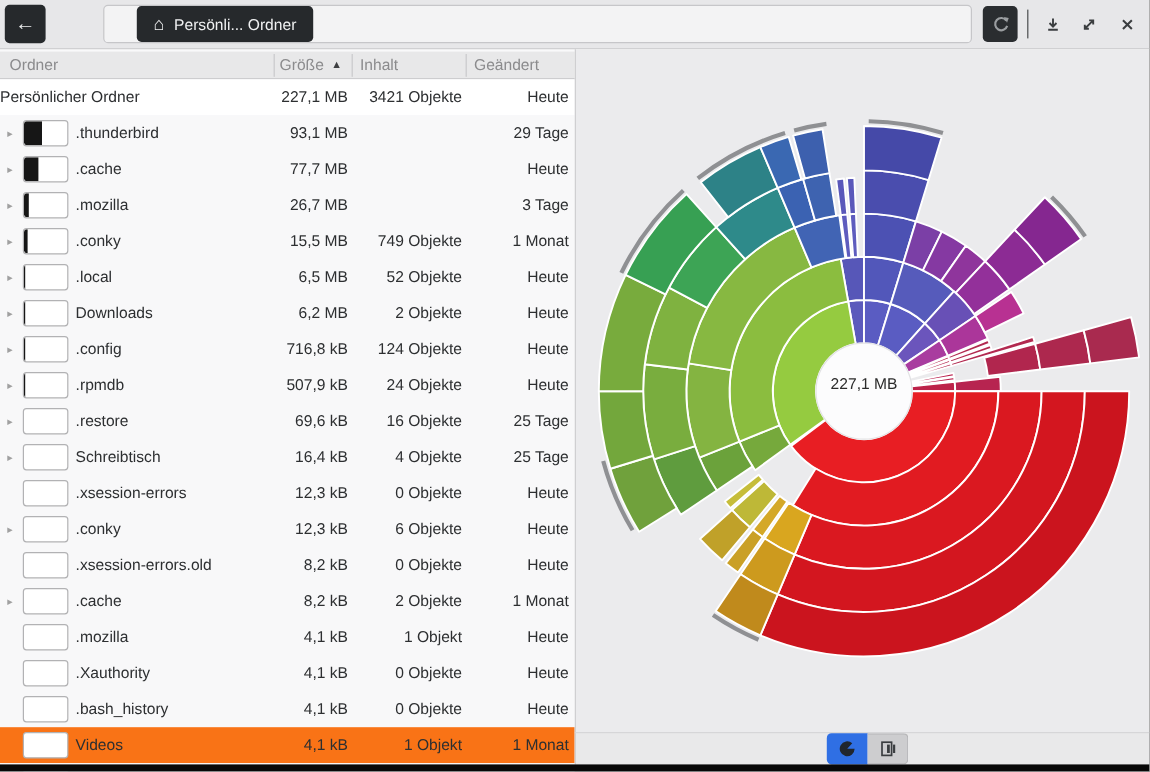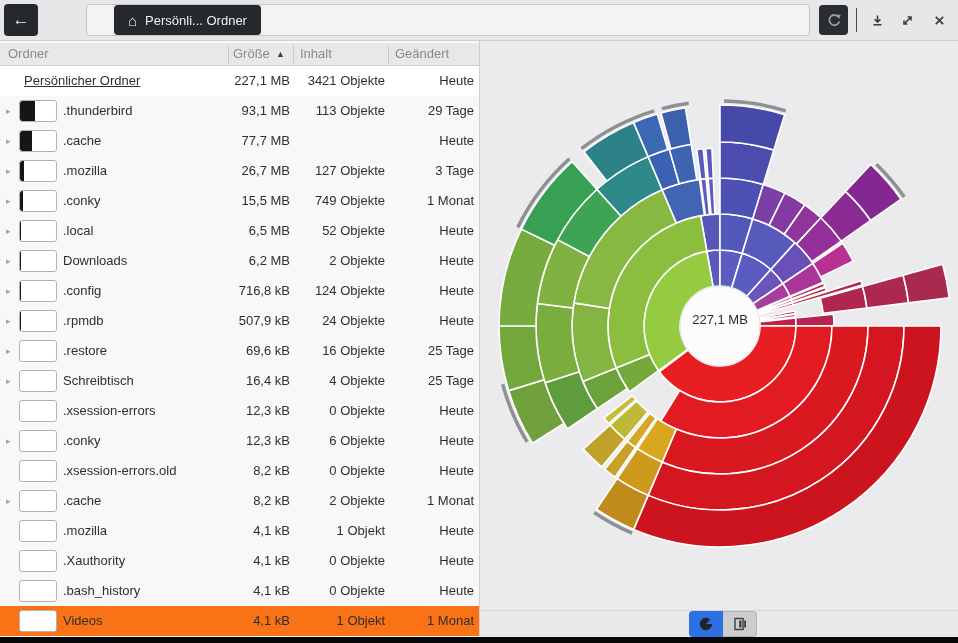--- a/index.html
+++ b/index.html
@@ -18,21 +18,21 @@
   
   #thead{position:absolute;left:0;top:43px;width:479px;height:23px;background:#e8e8e9;border-bottom:1px solid #cdcdcf;box-sizing:border-box;color:#8b8b8d;}
   .hcell{position:absolute;top:0;height:22px;line-height:22px;}
   .hsep{position:absolute;top:2px;width:1px;height:19px;background:#c9c9cb;}
   #rows{position:absolute;left:0;top:66px;width:479px;height:577px;overflow:hidden;}
   .row{position:absolute;left:0;width:479px;height:30px;}
   .row .exp{position:absolute;left:6px;top:0;height:30px;line-height:30px;color:#a0a0a0;font-size:9px;}
   .row .barbox{position:absolute;left:19px;top:4px;width:36px;height:20px;background:#fff;border:1px solid #b2b2b4;border-radius:3px;overflow:hidden;}
   .row .barfill{position:absolute;left:0;top:0;bottom:0;background:#161616;border-radius:2px 0 0 2px;}
   .row .name{position:absolute;left:63px;top:0;height:30px;line-height:30px;white-space:nowrap;}
-  .row.root .name{left:24px;text-decoration:underline;}
+  .row.root .name{left:0;}
   .row .num{position:absolute;top:0;height:30px;line-height:30px;text-align:right;white-space:nowrap;}
   .row .size{left:190px;width:100px;}
   .row .objs{left:295px;width:90px;}
   .row .mod{left:384px;width:90px;}
   
   #chart-area{position:absolute;left:479px;top:41px;width:479px;height:569px;background:#ebebed;border-left:1px solid #cfcfd1;box-sizing:border-box;}
   #chart-foot{position:absolute;left:479px;top:610px;width:479px;height:27px;background:#e9e9ea;border-left:1px solid #cfcfd1;border-top:1px solid #d6d6d8;box-sizing:border-box;}
   #view-toggle{position:absolute;left:209px;top:0px;display:flex;}
   .tgl{width:34px;height:26px;display:flex;align-items:center;justify-content:center;box-sizing:border-box;}
   #rings-btn{background:#2f6fe4;border-radius:4px 0 0 4px;}
@@ -96,40 +96,38 @@
         <span class="num objs">3421 Objekte</span>
         <span class="num mod">Heute</span>
       </div>
       <div class="row" style="top: 30px; background: rgb(248, 248, 249);">
         <span class="exp">▸</span>
         <span class="barbox">
           <span class="barfill" style="width:41%"></span>
         </span>
         <span class="name">.thunderbird</span>
         <span class="num size">93,1 MB</span>
-        <span class="num objs">113 Objekte</span>
         <span class="num mod">29 Tage</span>
       </div>
       <div class="row" style="top: 60px; background: rgb(248, 248, 249);">
         <span class="exp">▸</span>
         <span class="barbox">
           <span class="barfill" style="width:34%"></span>
         </span>
         <span class="name">.cache</span>
         <span class="num size">77,7 MB</span>
         <span class="num mod">Heute</span>
       </div>
       <div class="row" style="top: 90px; background: rgb(248, 248, 249);">
         <span class="exp">▸</span>
         <span class="barbox">
           <span class="barfill" style="width:12%"></span>
         </span>
         <span class="name">.mozilla</span>
         <span class="num size">26,7 MB</span>
-        <span class="num objs">127 Objekte</span>
         <span class="num mod">3 Tage</span>
       </div>
       <div class="row" style="top: 120px; background: rgb(248, 248, 249);">
         <span class="exp">▸</span>
         <span class="barbox">
           <span class="barfill" style="width:7%"></span>
         </span>
         <span class="name">.conky</span>
         <span class="num size">15,5 MB</span>
         <span class="num objs">749 Objekte</span>

